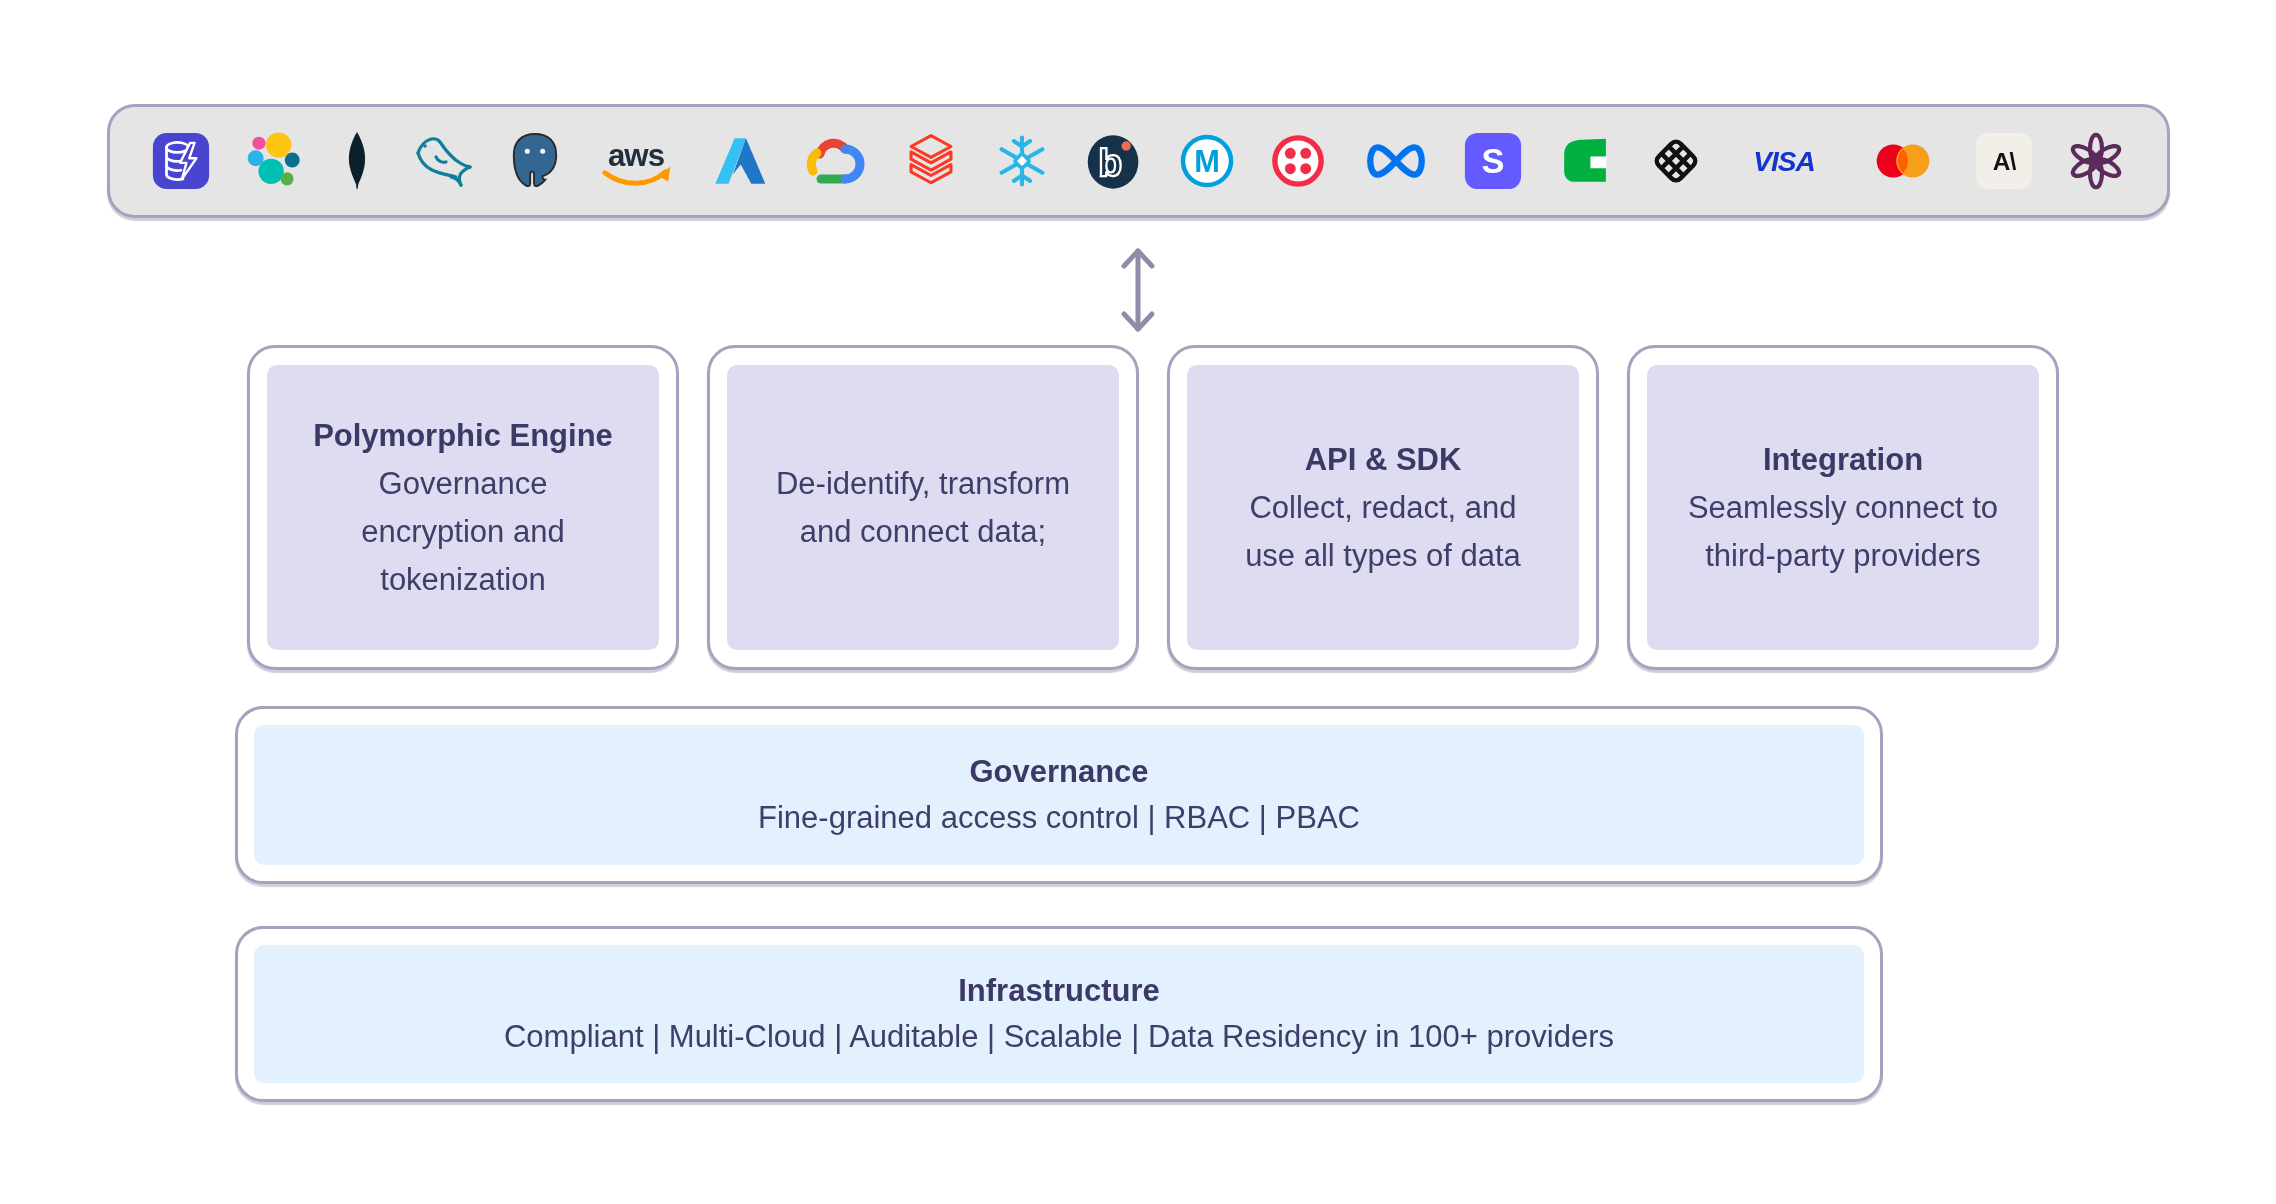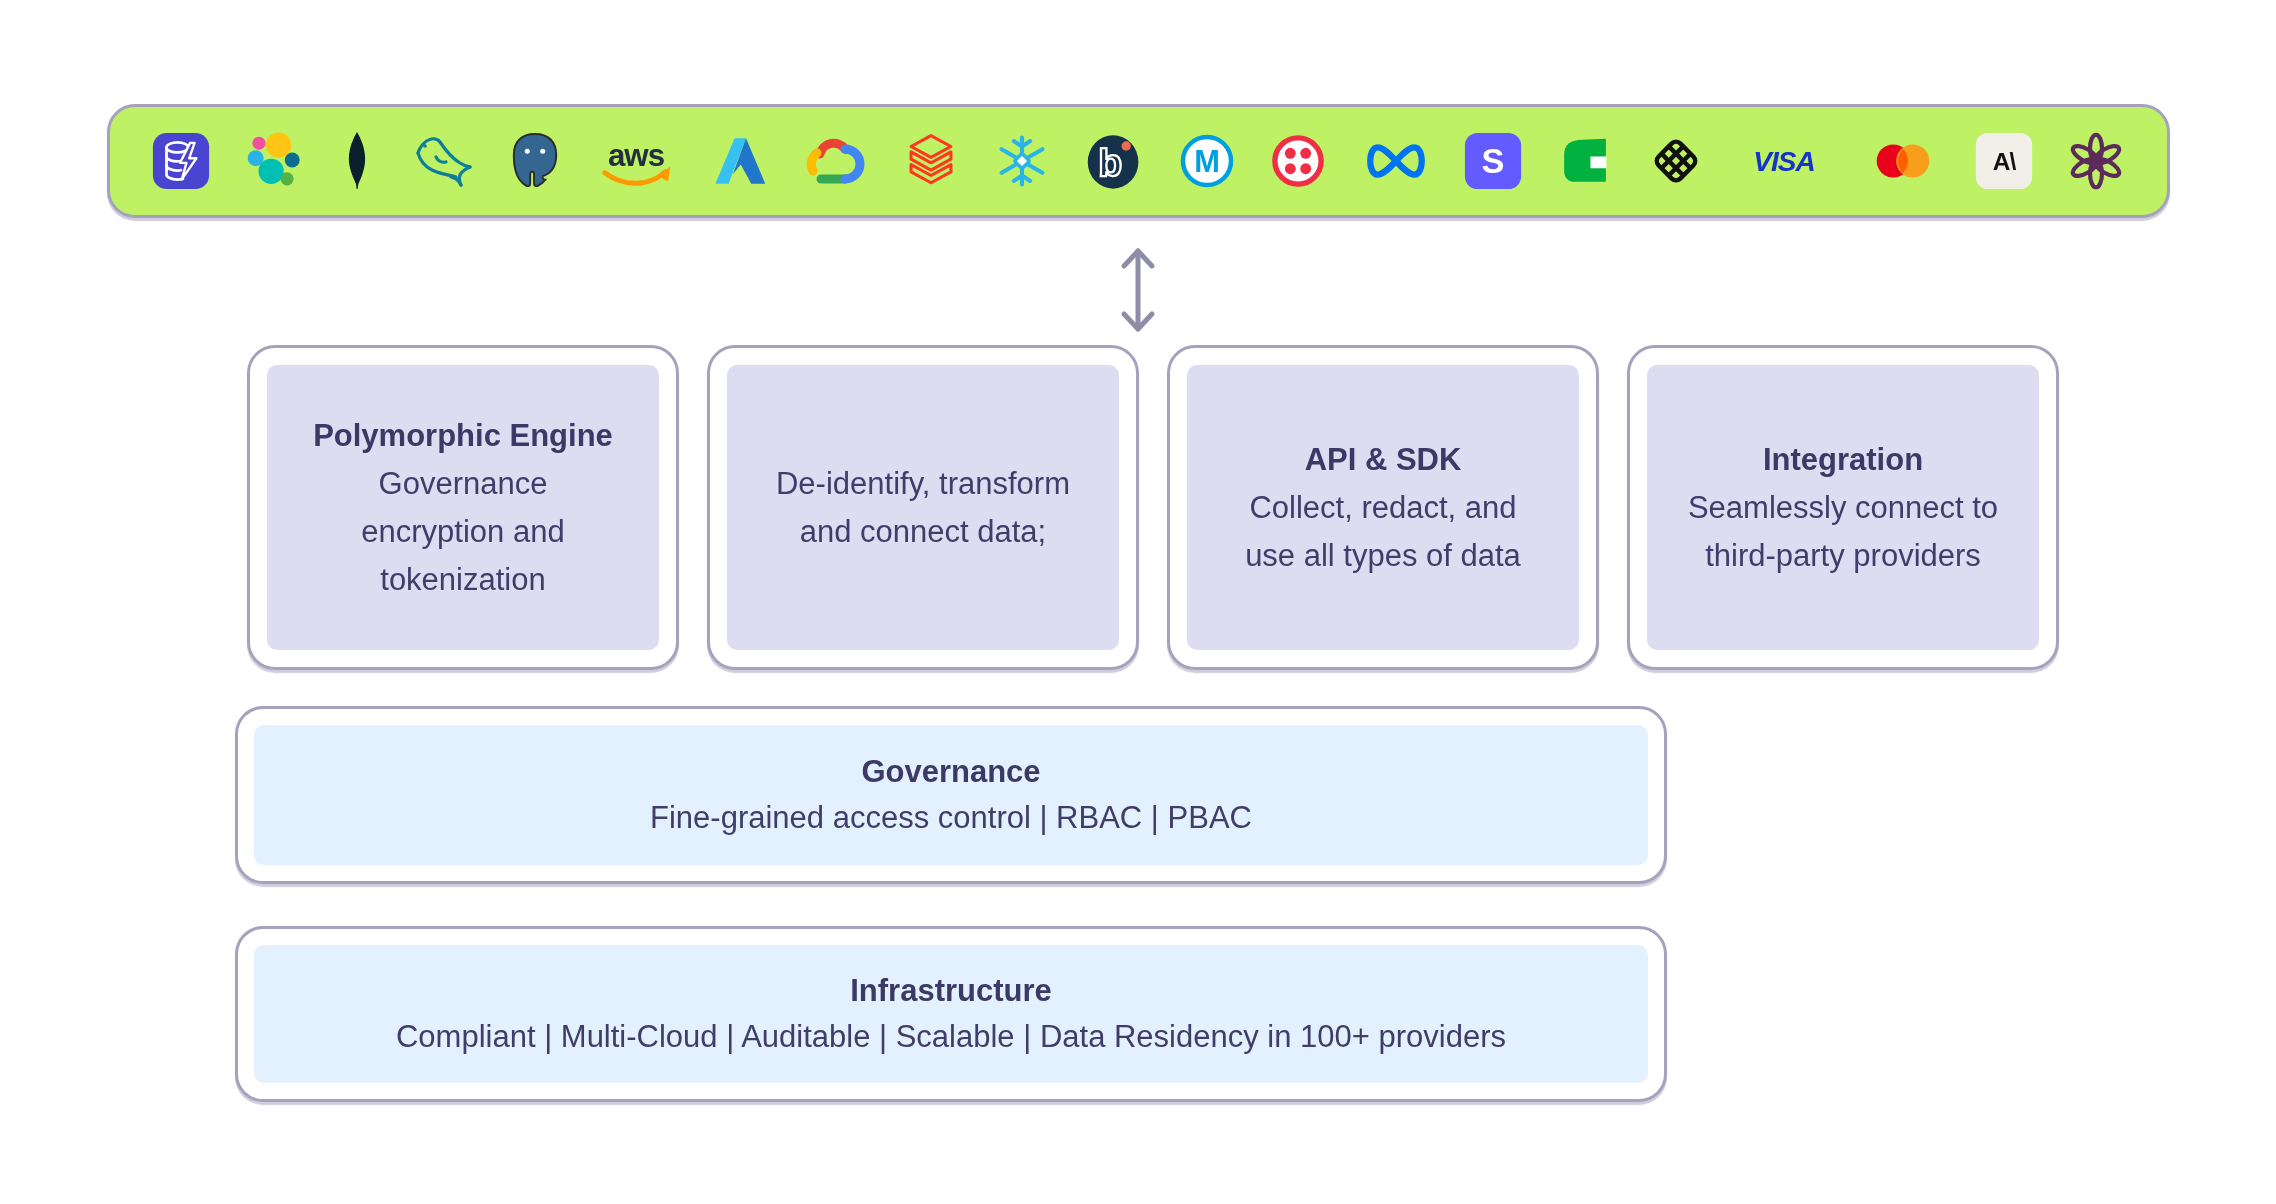--- a/index.html
+++ b/index.html
@@ -1,21 +1,21 @@
 <!DOCTYPE html>
 <html><head>
 <meta charset="utf-8">
 <style>
   html,body{margin:0;padding:0;background:#ffffff;}
   .canvas{position:relative;width:2276px;height:1204px;background:#ffffff;overflow:hidden;
           font-family:"Liberation Sans",sans-serif;color:#3c3966;}
 
   
   .logo-bar{position:absolute;left:107px;top:104px;width:2063px;height:114px;box-sizing:border-box;
-            background:#bef264;border:3px solid #a6a2bd;border-radius:28px;
+            background:#e5e5e5;border:3px solid #a6a2bd;border-radius:28px;
             box-shadow:0 3px 1px rgba(128,123,155,.38);
             display:flex;align-items:center;justify-content:space-between;padding:0 42px;}
   .logo{display:flex;align-items:center;justify-content:center;height:66px;}
   .logo svg{display:block;}
   svg text{font-family:"Liberation Sans",sans-serif;}
 
   
   .updown-arrow{position:absolute;left:1110px;top:242px;}
 
   
@@ -25,21 +25,21 @@
   .feature-box{flex:1;height:325px;padding:17px;}
   .panel{height:100%;border-radius:10px;display:flex;flex-direction:column;
          align-items:center;justify-content:center;text-align:center;}
   .panel.lavender{background:#dedcf1;}
   .panel.blue{background:#e2f1fd;}
   .box-title{font-size:31px;font-weight:bold;line-height:48px;color:#3c3966;}
   .box-desc{font-size:31px;line-height:48px;color:#403d6a;margin:0 auto;}
   .w1{max-width:235px;} .w2{max-width:320px;} .w3{max-width:300px;} .w4{max-width:325px;}
 
   
-  .layer{position:absolute;left:235px;width:1432px;padding:16px;}
+  .layer{position:absolute;left:235px;width:1648px;padding:16px;}
   .layer.governance{top:706px;height:178px;}
   .layer.infrastructure{top:926px;height:176px;}
   .layer-title{font-size:31px;font-weight:bold;line-height:44px;color:#3c3966;}
   .layer-desc{font-size:31px;line-height:44px;color:#403d6a;margin-top:2px;}
 </style>
 </head>
 <body>
 
 <div class="canvas">
 

